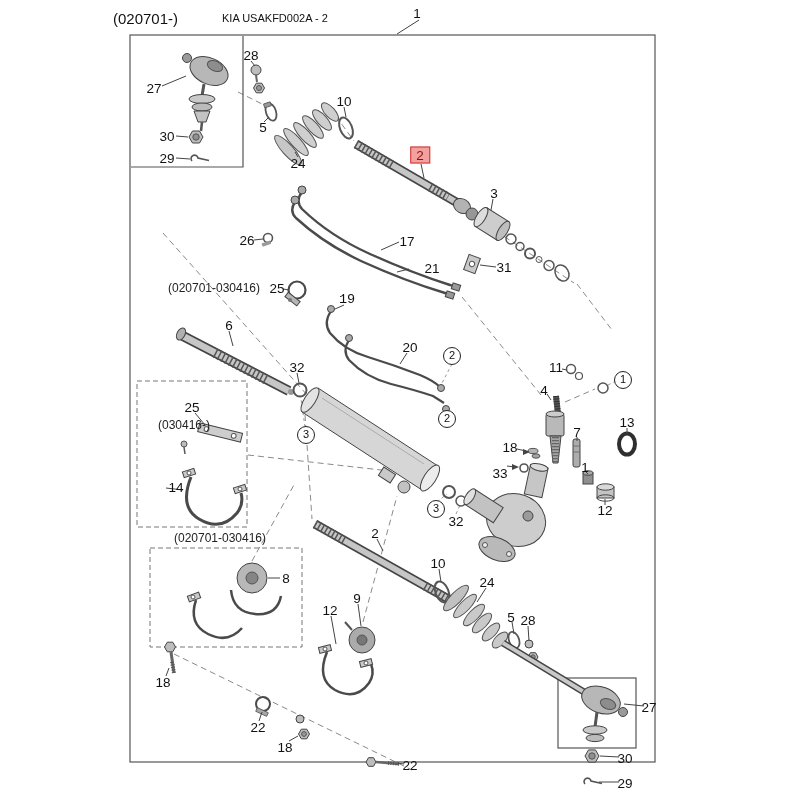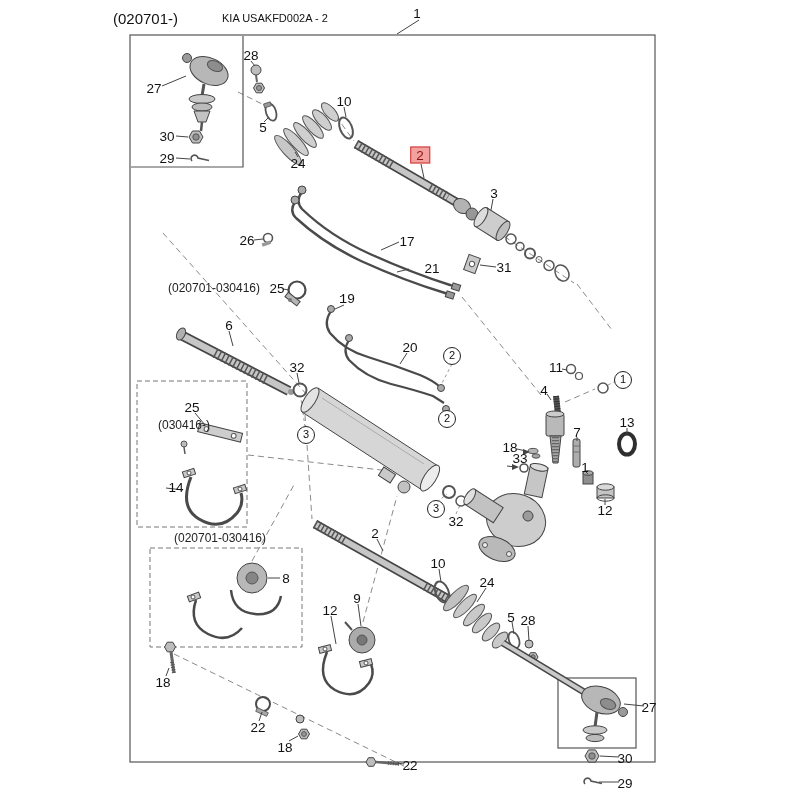--- a/index.html
+++ b/index.html
@@ -350,21 +350,21 @@
       <span class="lbl" style="left: 410px; top: 347px;">20</span>
       <span class="lbl" style="left: 297px; top: 367px;">32</span>
       <span class="lbl circled" style="left: 452px; top: 356px;">2</span>
       <span class="lbl" style="left: 556px; top: 367px;">11</span>
       <span class="lbl circled" style="left: 623px; top: 380px;">1</span>
       <span class="lbl" style="left: 544px; top: 390px;">4</span>
       <span class="lbl circled" style="left: 447px; top: 419px;">2</span>
       <span class="lbl" style="left: 627px; top: 422px;">13</span>
       <span class="lbl" style="left: 577px; top: 432px;">7</span>
       <span class="lbl" style="left: 510px; top: 447px;">18</span>
-      <span class="lbl" style="left: 500px; top: 458px; margin-left: 20px;">33</span>
+      <span class="lbl" style="left: 500px; top: 473px;">33</span>
       <span class="lbl" style="left: 585px; top: 467px;">1</span>
       <span class="lbl" style="left: 605px; top: 510px;">12</span>
       <span class="lbl circled" style="left: 306px; top: 435px;">3</span>
       <span class="lbl circled" style="left: 436px; top: 509px;">3</span>
       <span class="lbl" style="left: 456px; top: 521px;">32</span>
       <span class="lbl code" style="left: 184px; top: 389px; margin-top: 36px;">(030416-)</span>
       <span class="lbl" style="left: 192px; top: 407px;">25</span>
       <span class="lbl" style="left: 176px; top: 487px;">14</span>
       <span class="lbl code" style="left: 220px; top: 538px;">(020701-030416)</span>
       <span class="lbl" style="left: 286px; top: 578px;">8</span>

